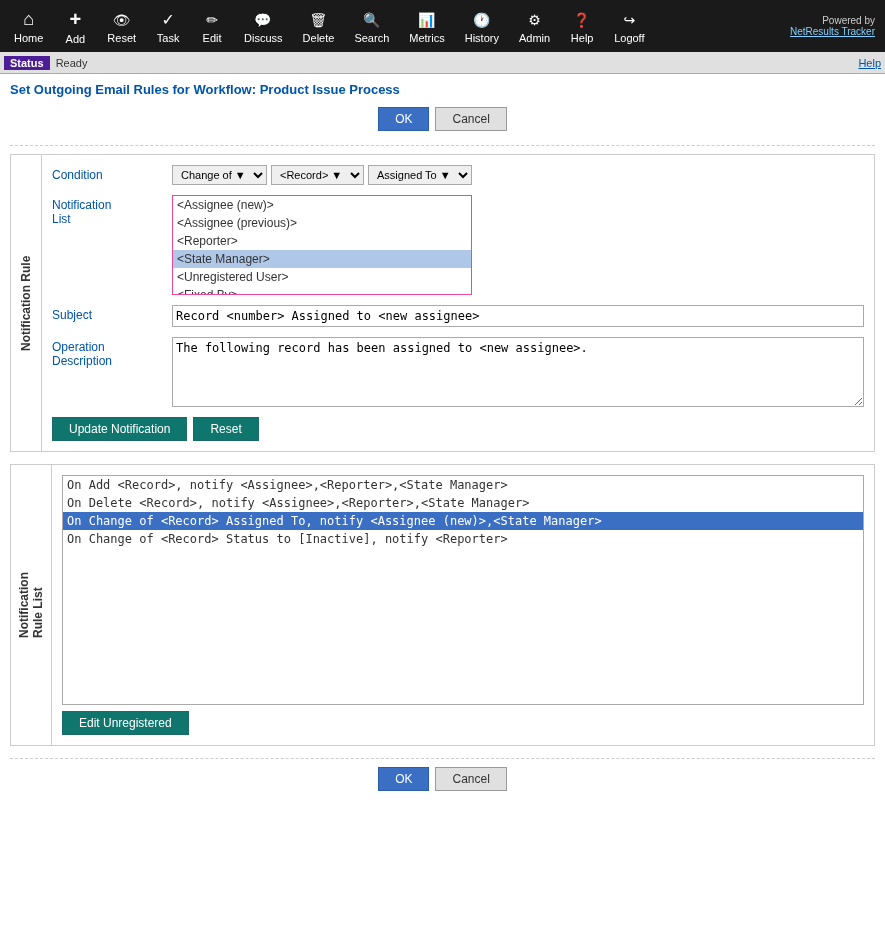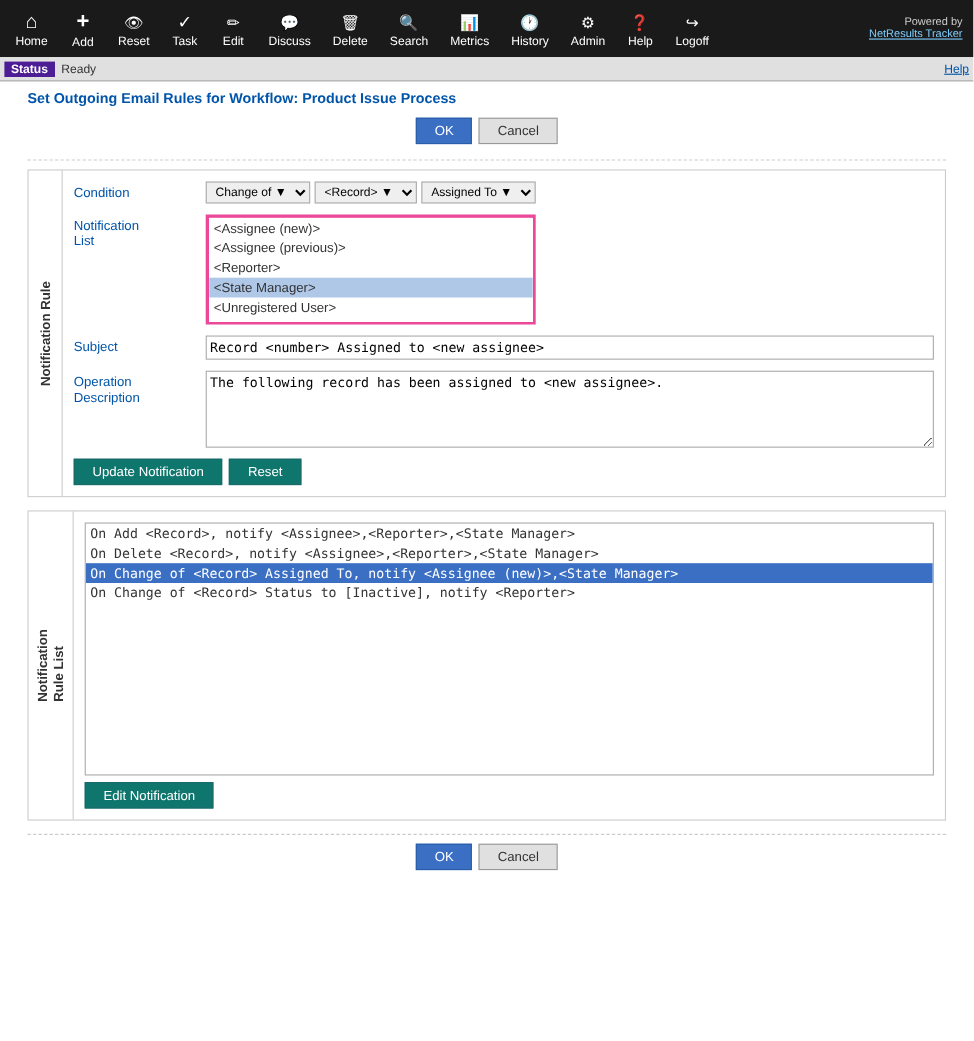--- a/index.html
+++ b/index.html
@@ -52,21 +52,21 @@
       color: #fff;
       padding: 1px 6px;
       font-size: 11px;
       font-weight: bold;
       margin-right: 6px;
     }
     .status-text { font-size: 11px; color: #333; flex: 1; }
     .help-link { font-size: 11px; color: #0055aa; text-decoration: underline; cursor: pointer; }
 
     
-    .page-content { padding: 8px 25px; }
+    .page-content { padding: 8px 10px; }
 
     .page-title {
       color: #0055aa;
       font-size: 13px;
       font-weight: bold;
       margin-bottom: 10px;
     }
 
     .btn-row {
       display: flex;
@@ -133,21 +133,21 @@
     }
 
     .condition-row { display: flex; gap: 4px; align-items: center; }
     .condition-row select {
       font-size: 11px;
       padding: 2px 4px;
       border: 1px solid #aaa;
     }
 
     .notification-list-box {
-      border: 3px solid #ec4899;
+      border: 1px solid #ec4899;
       width: 300px;
       height: 100px;
       overflow-y: scroll;
       font-size: 12px;
       background: #fff;
     }
     .notification-list-box .list-item {
       padding: 2px 4px;
       cursor: pointer;
       color: #333;
@@ -354,21 +354,21 @@
       <span>Notification<br>Rule List</span>
     </div>
     <div class="section-inner">
       <div class="rule-list-box">
         <div class="rule-item">On Add &lt;Record&gt;, notify &lt;Assignee&gt;,&lt;Reporter&gt;,&lt;State Manager&gt;</div>
         <div class="rule-item">On Delete &lt;Record&gt;, notify &lt;Assignee&gt;,&lt;Reporter&gt;,&lt;State Manager&gt;</div>
         <div class="rule-item selected">On Change of &lt;Record&gt; Assigned To, notify &lt;Assignee (new)&gt;,&lt;State Manager&gt;</div>
         <div class="rule-item">On Change of &lt;Record&gt; Status to [Inactive], notify &lt;Reporter&gt;</div>
       </div>
       <div class="update-row">
-        <button class="btn btn-teal">Edit Notification</button>
+        <button class="btn btn-teal">Edit Unregistered</button>
       </div>
     </div>
   </div>
 
   <hr class="divider">
 
   <div class="btn-row">
     <button class="btn btn-primary">OK</button>
     <button class="btn btn-secondary">Cancel</button>
   </div>

